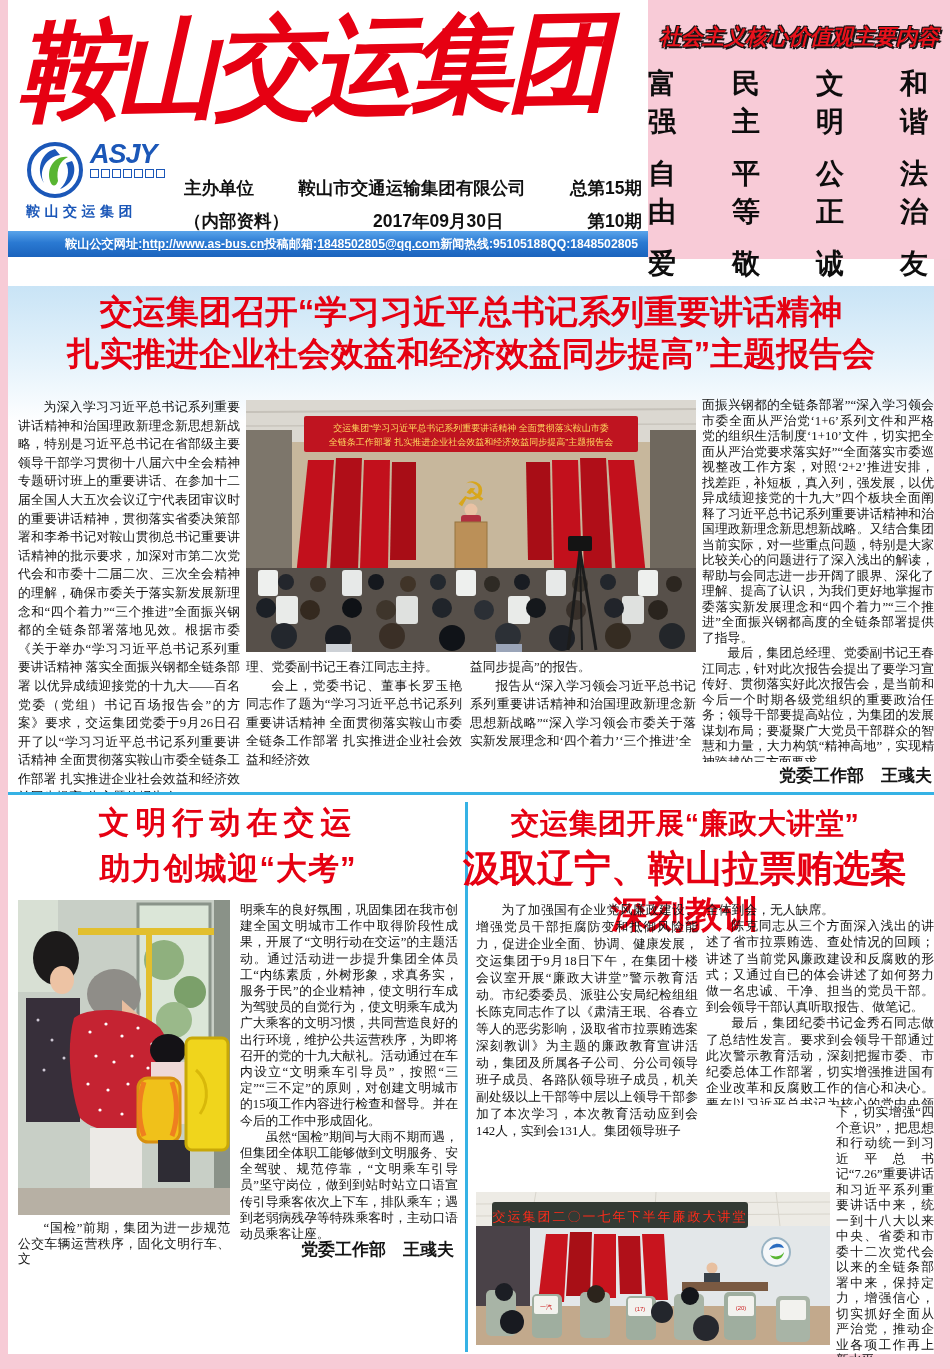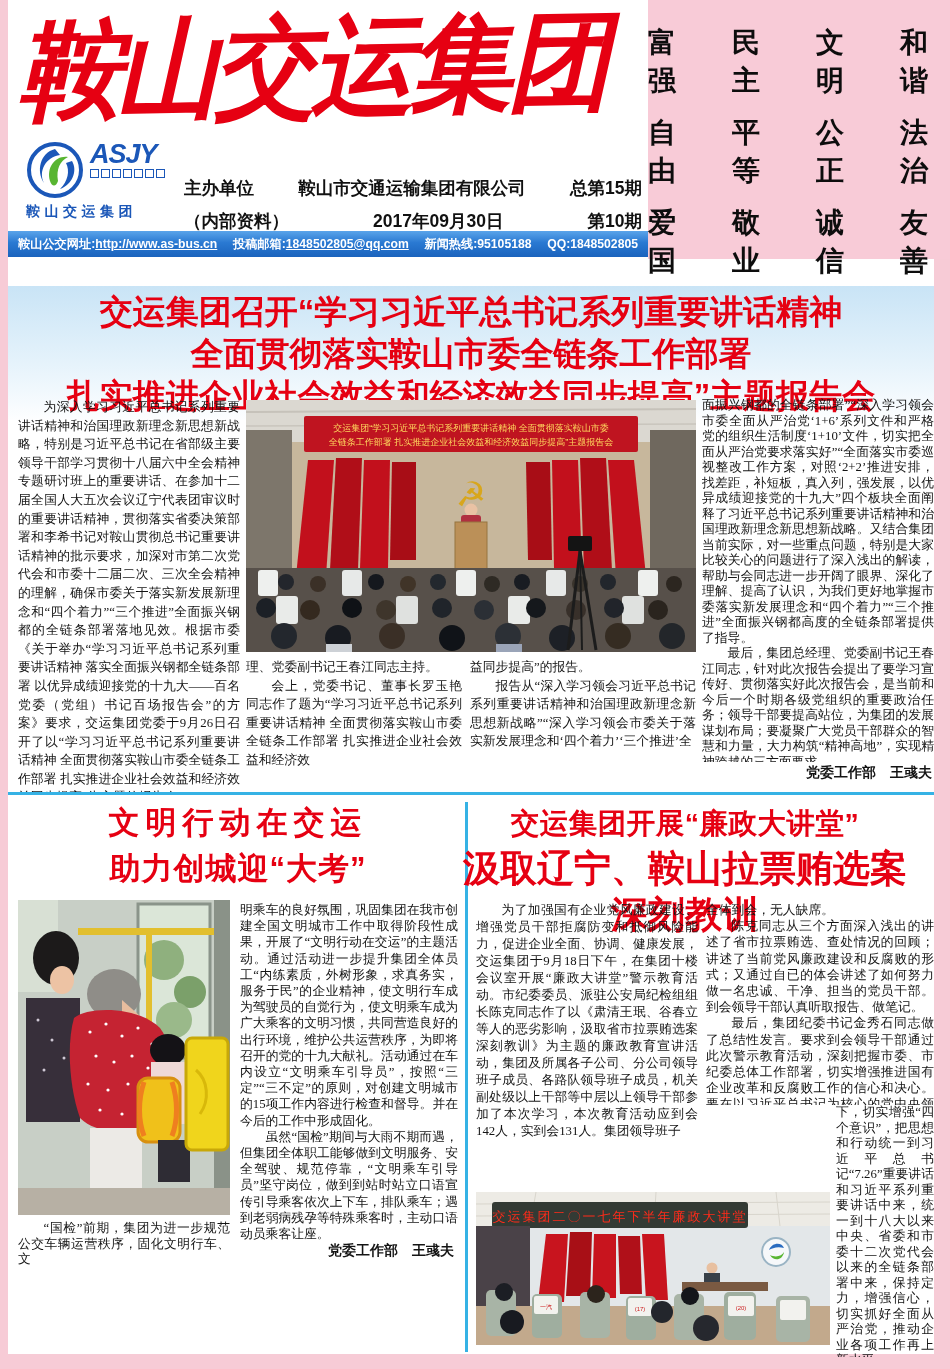--- a/index.html
+++ b/index.html
@@ -18,21 +18,21 @@
   .logo-row{display:flex;align-items:flex-start;}
   .logo-as{font-size:27px;font-weight:900;font-style:italic;color:#1b57b8;line-height:26px;letter-spacing:-1px;}
   .logo-squares{display:flex;gap:2px;margin-top:2px;}
   .logo-squares i{display:block;width:7px;height:7px;border:1.5px solid #1b57b8;}
   .logo-sub{font-size:14px;font-weight:900;color:#1b57b8;letter-spacing:4.5px;margin-top:4px;white-space:nowrap;}
   .pubinfo{left:184px;top:172px;width:458px;height:66px;font-weight:700;font-size:17.5px;color:#111;}
   .publine{display:flex;justify-content:space-between;line-height:33px;}
   .bluebar{left:8px;top:231px;width:640px;height:26px;
     background:linear-gradient(180deg,#5aa4ea 0%,#2a79d2 45%,#1b63bd 100%);
     color:#fff;font-size:12.2px;font-weight:700;display:flex;align-items:center;
-    justify-content:space-between;padding:0 10px;box-sizing:border-box;white-space:nowrap;}
+    justify-content:flex-end;padding:0 10px;box-sizing:border-box;white-space:nowrap;}
   .bluebar .u{text-decoration:underline;}
   
   .valuesbox{left:648px;top:0;width:302px;height:259px;background:#f8cbd7;}
   .values-title{margin-top:22px;text-align:center;font-size:21.5px;font-weight:900;font-style:italic;
     color:#e8121c;letter-spacing:0;
     text-shadow:2px 2px 0 #151515,-1px -1px 0 #151515,1px -1px 0 #151515,-1px 1px 0 #151515;}
   .values-row{display:flex;justify-content:center;gap:34px;font-size:28px;font-weight:900;color:#0d0d0d;margin-top:14px;}
   .values-row:first-of-type{margin-top:24px;}
   
   .headband{left:8px;top:258px;width:926px;height:134px;
@@ -40,21 +40,21 @@
   .headband div{text-align:center;font-size:33px;line-height:42px;font-weight:900;color:#e60012;}
   .headband{padding-top:5px;box-sizing:border-box;}
   
   .col{position:absolute;text-align:justify;overflow:hidden;font-size:12.8px;}
   .lh-a{line-height:18.6px;}
   .lh-b{line-height:15.5px;}
   .lh-c{line-height:16.2px;}
   .col p{margin:0;text-indent:2em;}
   .col p.cont{text-indent:0;}
   .byline{font-family:"Liberation Sans","DejaVu Sans",sans-serif;font-weight:700;
-    text-align:right;font-size:14px;padding-right:4px;}
+    text-align:right;font-size:17px;padding-right:4px;}
   
   .rule{background:#35b2e5;}
   
   .subhead{text-align:center;color:#e60012;font-weight:900;}
   .subhead .l1{font-size:31px;line-height:46px;letter-spacing:6px;}
   .subhead .l2{font-size:31px;line-height:46px;letter-spacing:1px;}
   .subhead .m1{font-size:28.5px;line-height:46px;letter-spacing:0.5px;}
   .subhead .m2{font-size:37px;line-height:46px;letter-spacing:0;}
   svg{display:block;}
 </style>
@@ -107,20 +107,21 @@
   </div>
 
   <div class="abs bluebar sans">
     <span><span>鞍山公交网址:</span><span class="u">http://www.as-bus.cn</span></span>
     <span><span>投稿邮箱:</span><span class="u">1848502805@qq.com</span></span>
     <span><span>新闻热线:</span><span>95105188</span></span>
     <span><span>QQ:</span><span>1848502805</span></span>
   </div>
 
   <div class="abs valuesbox sans">
+    <div class="values-title">社会主义核心价值观主要内容</div>
     <div class="values-row">
       <span>富强</span>
       <span>民主</span>
       <span>文明</span>
       <span>和谐</span>
     </div>
     <div class="values-row">
       <span>自由</span>
       <span>平等</span>
       <span>公正</span>
@@ -129,21 +130,20 @@
     <div class="values-row">
       <span>爱国</span>
       <span>敬业</span>
       <span>诚信</span>
       <span>友善</span>
     </div>
   </div>
 
   <div class="abs headband sans">
     <div>交运集团召开“学习习近平总书记系列重要讲话精神</div>
-    <div>全面贯彻落实鞍山市委全链条工作部署</div>
     <div>扎实推进企业社会效益和经济效益同步提高”主题报告会</div>
   </div>
 
   <div class="col lh-a" style="left:18px;top:398px;width:222px;height:394px;">
     <p>为深入学习习近平总书记系列重要讲话精神和治国理政新理念新思想新战略，特别是习近平总书记在省部级主要领导干部学习贯彻十八届六中全会精神专题研讨班上的重要讲话、在参加十二届全国人大五次会议辽宁代表团审议时的重要讲话精神，贯彻落实省委决策部署和李希书记对鞍山贯彻总书记重要讲话精神的批示要求，加深对市第二次党代会和市委十二届二次、三次全会精神的理解，确保市委关于落实新发展新理念和“四个着力”“三个推进”全面振兴钢都的全链条部署落地见效。根据市委《关于举办“学习习近平总书记系列重要讲话精神 落实全面振兴钢都全链条部署 以优异成绩迎接党的十九大——百名党委（党组）书记百场报告会”的方案》要求，交运集团党委于9月26日召开了以“学习习近平总书记系列重要讲话精神 全面贯彻落实鞍山市委全链条工作部署 扎实推进企业社会效益和经济效益同步提高”为主题的报告会。</p>
 
   </div>
 
   <svg class="abs" style="left:246px;top:400px;" width="450" height="252" viewBox="0 0 450 252">
     <rect width="450" height="252" fill="#cfc9bf"></rect>
@@ -228,21 +228,21 @@
 
   <div class="col lh-b" style="left:702px;top:398px;width:232px;height:364px;">
     <p class="cont">面振兴钢都的全链条部署”“深入学习领会市委全面从严治党‘1+6’系列文件和严格党的组织生活制度‘1+10’文件，切实把全面从严治党要求落实好”“全面落实市委巡视整改工作方案，对照‘2+2’推进安排，找差距，补短板，真入列，强发展，以优异成绩迎接党的十九大”四个板块全面阐释了习近平总书记系列重要讲话精神和治国理政新理念新思想新战略。又结合集团当前实际，对一些重点问题，特别是大家比较关心的问题进行了深入浅出的解读，帮助与会同志进一步开阔了眼界、深化了理解、提高了认识，为我们更好地掌握市委落实新发展理念和“四个着力”“三个推进”全面振兴钢都高度的全链条部署提供了指导。</p>
     <p>最后，集团总经理、党委副书记王春江同志，针对此次报告会提出了要学习宣传好、贯彻落实好此次报告会，是当前和今后一个时期各级党组织的重要政治任务；领导干部要提高站位，为集团的发展谋划布局；要凝聚广大党员干部群众的智慧和力量，大力构筑“精神高地”，实现精神跨越的三方面要求。</p>
   </div>
   <div class="abs byline" style="left:702px;top:764px;width:230px;">党委工作部　王彧夫</div>
 
   <div class="abs rule" style="left:8px;top:792px;width:926px;height:3px;"></div>
   <div class="abs rule" style="left:465px;top:802px;width:3px;height:550px;"></div>
 
-  <div class="abs subhead sans" style="left:18px;top:800px;width:440px;">
+  <div class="abs subhead sans" style="left:8px;top:800px;width:440px;">
     <div class="l1">文明行动在交运</div>
     <div class="l2">助力创城迎“大考”</div>
   </div>
 
   <svg class="abs" style="left:18px;top:900px;" width="212" height="315" viewBox="0 0 212 315">
     <rect width="212" height="315" fill="#c8cfc6"></rect>
     <rect x="0" y="0" width="40" height="92" fill="#d8e0d4"></rect>
     <rect x="120" y="4" width="72" height="154" fill="#dbe6d8" stroke="#8a948a" stroke-width="3"></rect>
     <circle cx="146" cy="60" r="20" fill="#8fb07e"></circle>
       <circle cx="172" cy="92" r="16" fill="#7ba06a"></circle>

